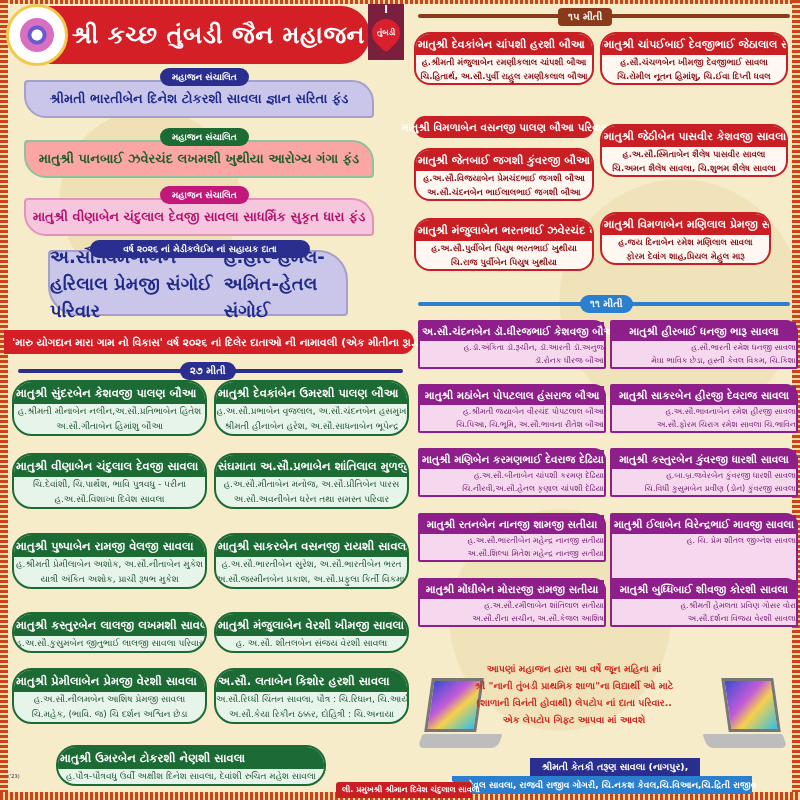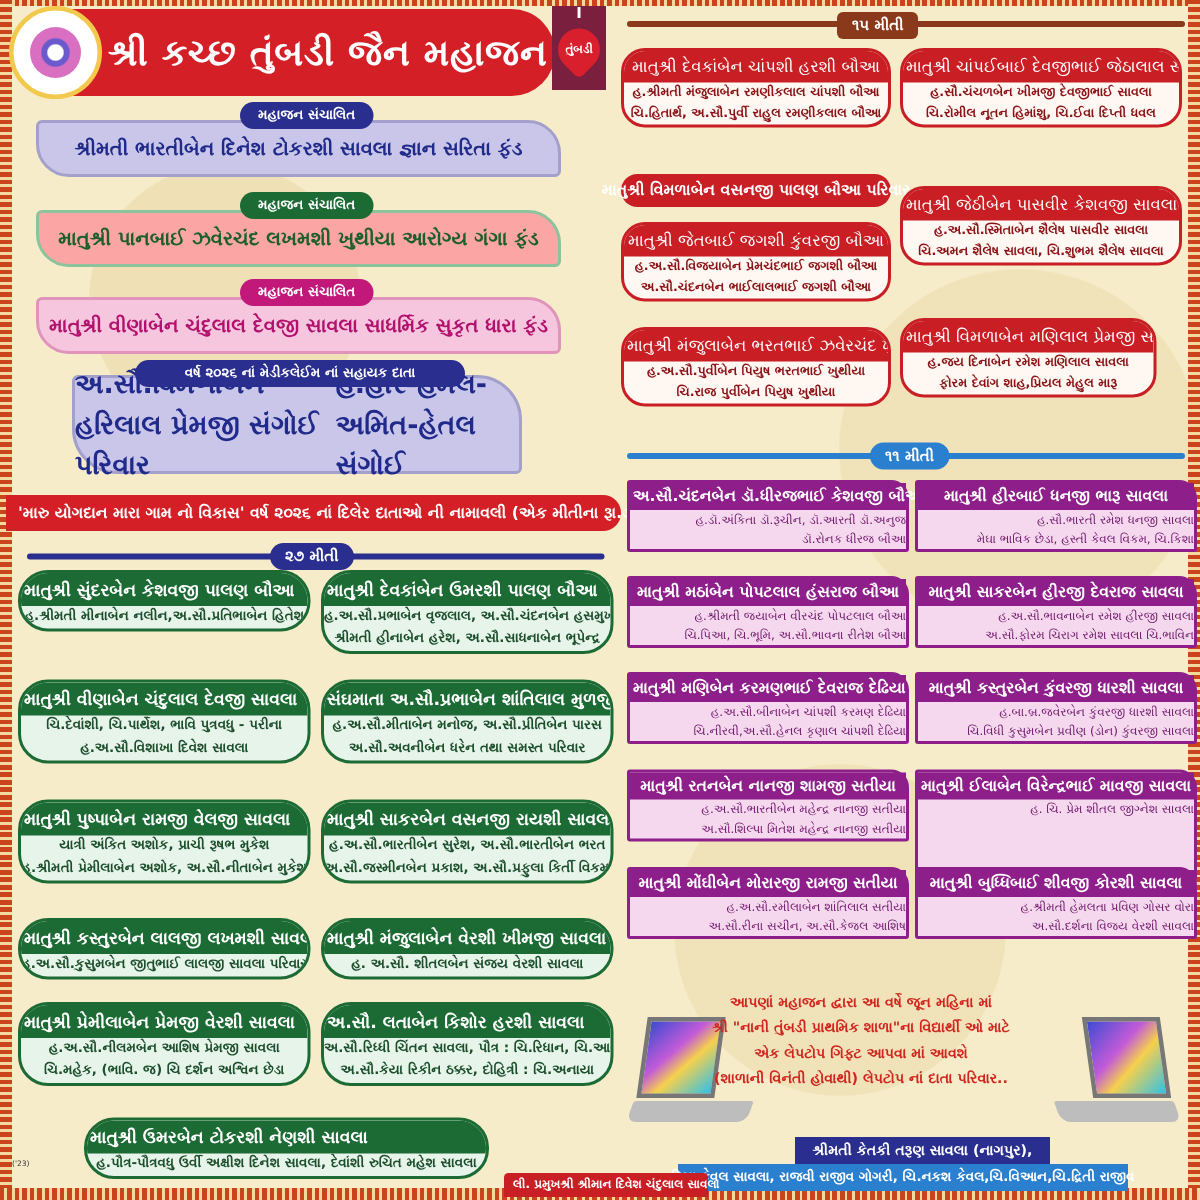--- a/index.html
+++ b/index.html
@@ -30,25 +30,25 @@
 
 .banner{position:absolute;left:4px;top:330px;width:410px;height:24px;background:#d41f26;border-radius:0 12px 12px 0;color:#fff;font-size:10.5px;font-weight:bold;display:flex;align-items:center;padding-left:8px;white-space:nowrap}
 
 
 .divider{position:absolute;height:4px;border-radius:2px}
 .div-tag{position:absolute;height:18px;padding:0 10px;border-radius:9px;color:#fff;font-weight:bold;font-size:10px;display:flex;align-items:center;justify-content:center;white-space:nowrap}
 
 
 .gcard{position:absolute;width:195px;border-radius:20px;overflow:hidden;border:2px solid #1d6b34;background:#e6f4ea}
 .gcard .hd{background:#1d6b34;color:#fff;font-weight:bold;font-size:11.5px;text-align:left;padding:4px 2px;white-space:nowrap}
-.gcard .ln{color:#1d4f2c;font-size:9px;font-weight:bold;text-align:center;line-height:15px;white-space:nowrap;overflow:hidden}
+.gcard .ln{color:#1d4f2c;font-size:9px;font-weight:normal;text-align:center;line-height:15px;white-space:nowrap;overflow:hidden}
 
 
 .rcard{position:absolute;border-radius:16px;overflow:hidden;border:2px solid #c81e24;background:#fff7f2}
-.rcard .hd{background:#c81e24;color:#fff;font-weight:normal;font-size:11px;text-align:center;padding:4px 2px;white-space:nowrap}
+.rcard .hd{background:#c81e24;color:#fff;font-weight:bold;font-size:11px;padding:4px 2px;white-space:nowrap}
 .rcard .ln{color:#8b1216;font-size:8.5px;font-weight:bold;text-align:center;line-height:14px;white-space:nowrap;overflow:hidden}
 .rpill{position:absolute;height:22px;background:#c81e24;color:#fff;border-radius:11px;font-weight:bold;font-size:10.5px;display:flex;align-items:center;justify-content:center;white-space:nowrap}
 
 
 .pcard{position:absolute;width:188px;border:2px solid #8e1f8a;background:#f5d7ee;border-radius:2px 12px 2px 2px}
 .pcard .hd{background:#8e1f8a;color:#fff;font-weight:bold;font-size:10.5px;text-align:center;padding:3px 2px;white-space:nowrap}
 .pcard .ln{color:#6d1569;font-size:8px;font-weight:normal;text-align:right;line-height:13px;white-space:nowrap;overflow:hidden}
 
 
 .notice{position:absolute;left:444px;top:660px;width:260px;text-align:center;color:#d0261f;font-size:9.5px;font-weight:bold;line-height:17px}
@@ -100,40 +100,41 @@
 </div>
 
 <div class="banner">'મારુ યોગદાન મારા ગામ નો વિકાસ' વર્ષ ૨૦૨૬ નાં દિલેર દાતાઓ ની નામાવલી (એક મીતીના રૂા.૩૬૦૦/-)</div>
 
 <div class="divider" style="left:18px;top:369px;width:385px;background:#2a2f8f"></div>
 <div class="div-tag" style="left:180px;top:362px;background:#2a2f8f">૨૭ મીતી</div>
 
 <div class="gcard" style="left:12px;top:380px">
   <div class="hd">માતુશ્રી સુંદરબેન કેશવજી પાલણ બૌઆ</div>
   <div class="ln">હ.શ્રીમતી મીનાબેન નલીન,અ.સૌ.પ્રતિભાબેન હિતેશ</div>
+  <div class="ln">અ.સૌ.ગીતાબેન હિમાંશુ બૌઆ</div>
 </div>
 <div class="gcard" style="left:214px;top:380px">
   <div class="hd">માતુશ્રી દેવકાંબેન ઉમરશી પાલણ બૌઆ</div>
   <div class="ln">હ.અ.સૌ.પ્રભાબેન વૃજલાલ, અ.સૌ.ચંદનબેન હસમુખ</div>
   <div class="ln">શ્રીમતી હીનાબેન હરેશ, અ.સૌ.સાધનાબેન ભૂપેન્દ્ર</div>
 </div>
 <div class="gcard" style="left:12px;top:453px">
   <div class="hd">માતુશ્રી વીણાબેન ચંદુલાલ દેવજી સાવલા</div>
   <div class="ln">ચિ.દેવાંશી, ચિ.પાર્થેશ, ભાવિ પુત્રવધુ - પરીના</div>
   <div class="ln">હ.અ.સૌ.વિશાખા દિવેશ સાવલા</div>
 </div>
 <div class="gcard" style="left:214px;top:453px">
   <div class="hd">સંઘમાતા અ.સૌ.પ્રભાબેન શાંતિલાલ મુળજી સાવલા</div>
   <div class="ln">હ.અ.સૌ.મીતાબેન મનોજ, અ.સૌ.પ્રીતિબેન પારસ</div>
   <div class="ln">અ.સૌ.અવનીબેન ધરેન તથા સમસ્ત પરિવાર</div>
 </div>
 <div class="gcard" style="left:12px;top:533px">
   <div class="hd">માતુશ્રી પુષ્પાબેન રામજી વેલજી સાવલા</div>
+  <div class="ln">હ.શ્રીમતી પ્રેમીલાબેન અશોક, અ.સૌ.નીતાબેન મુકેશ</div>
   <div class="ln">યાત્રી અંકિત અશોક, પ્રાચી રૂષભ મુકેશ</div>
-  <div class="ln">હ.શ્રીમતી પ્રેમીલાબેન અશોક, અ.સૌ.નીતાબેન મુકેશ</div>
 </div>
 <div class="gcard" style="left:214px;top:533px">
   <div class="hd">માતુશ્રી સાકરબેન વસનજી રાયશી સાવલા</div>
   <div class="ln">હ.અ.સૌ.ભારતીબેન સુરેશ, અ.સૌ.ભારતીબેન ભરત</div>
   <div class="ln">અ.સૌ.જસ્મીનબેન પ્રકાશ, અ.સૌ.પ્રફુલા કિર્તી વિકમાશી</div>
 </div>
 <div class="gcard" style="left:12px;top:612px">
   <div class="hd">માતુશ્રી કસ્તુરબેન લાલજી લખમશી સાવલા</div>
   <div class="ln">હ.અ.સૌ.કુસુમબેન જીતુભાઈ લાલજી સાવલા પરિવાર</div>
 </div>
@@ -249,19 +250,19 @@
   <div class="scr"></div>
     <div class="base"></div>
 </div>
 <div class="laptop right" style="left:705px;top:678px">
   <div class="scr"></div>
     <div class="base"></div>
 </div>
 <div class="notice">
   <div>આપણાં મહાજન દ્વારા આ વર્ષે જૂન મહિના માં</div>
   <div>શ્રી "નાની તુંબડી પ્રાથમિક શાળા"ના વિદ્યાર્થી ઓ માટે</div>
+  <div>(શાળાની વિનંતી હોવાથી) લેપટોપ નાં દાતા પરિવાર..</div>
   <div>એક લેપટોપ ગિફ્ટ આપવા માં આવશે</div>
-  <div>(શાળાની વિનંતી હોવાથી) લેપટોપ નાં દાતા પરિવાર..</div>
 </div>
 <div class="donor1">શ્રીમતી કેતકી તરૂણ સાવલા (નાગપુર),</div>
 <div class="donor2">દિશા કેવલ સાવલા, રાજવી રાજીવ ગોગરી, ચિ.નકશ કેવલ,ચિ.વિઆન,ચિ.દ્રિતી રાજીવ</div>
 
 <div class="footer-tag">લી. પ્રમુખશ્રી શ્રીમાન દિવેશ ચંદુલાલ સાવલા</div>
 
 </body></html>

